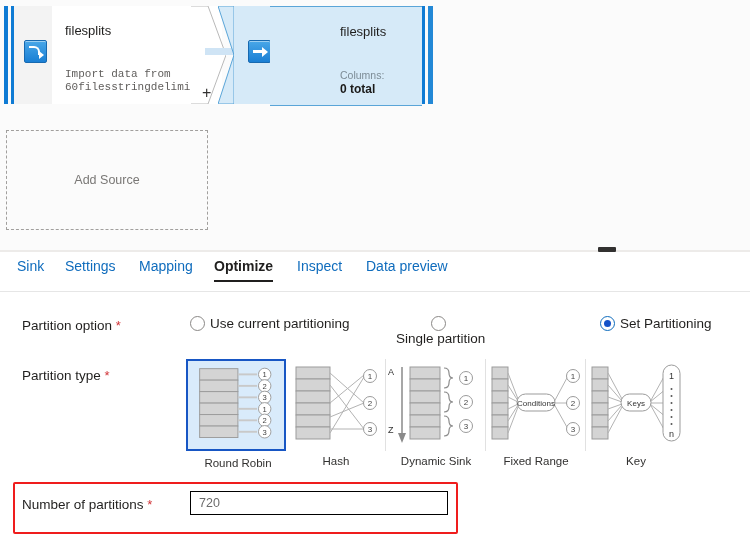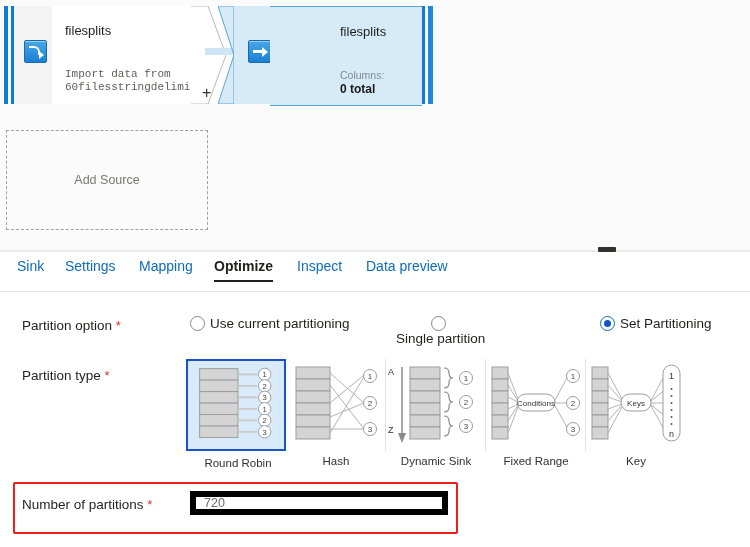--- a/index.html
+++ b/index.html
@@ -378,21 +378,21 @@
     color: #201f1e;
     white-space: nowrap;
   }
   .numpart-input {
     position: absolute;
     left: 190px;
     top: 491px;
     width: 258px;
     height: 24px;
     box-sizing: border-box;
-    border: 6px solid #000000;
+    border: 1px solid #000000;
     background: #ffffff;
     font-family: "Liberation Sans", sans-serif;
     font-size: 12.5px;
     color: #6b6b6b;
     padding: 0 8px;
     outline: none;
   }
 </style>
 </head>
 <body>

